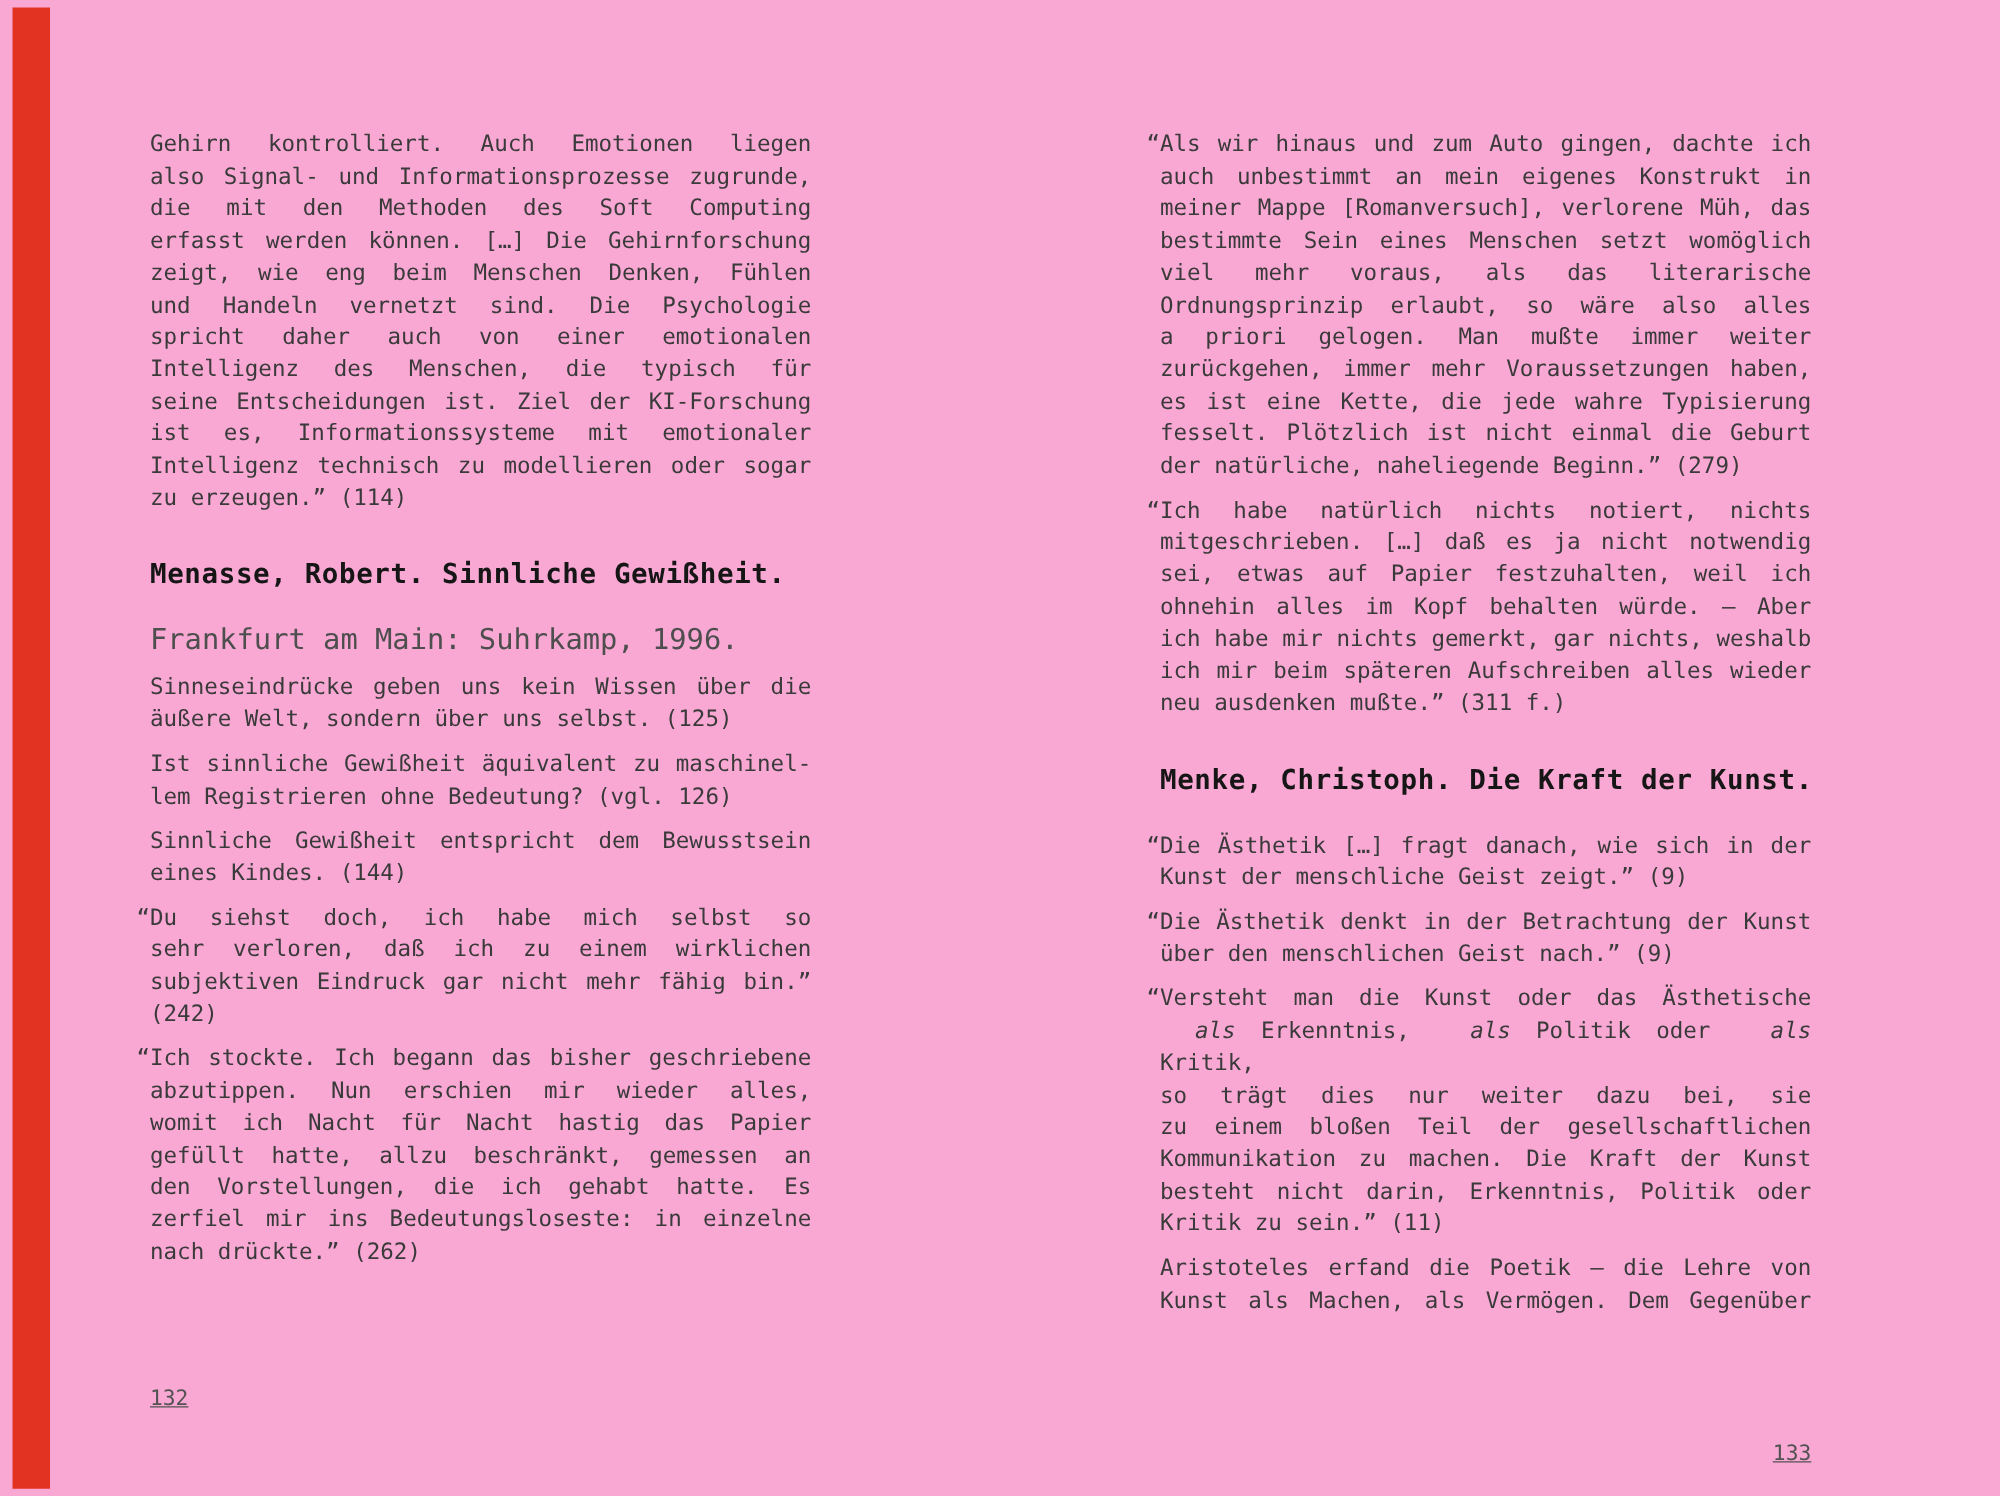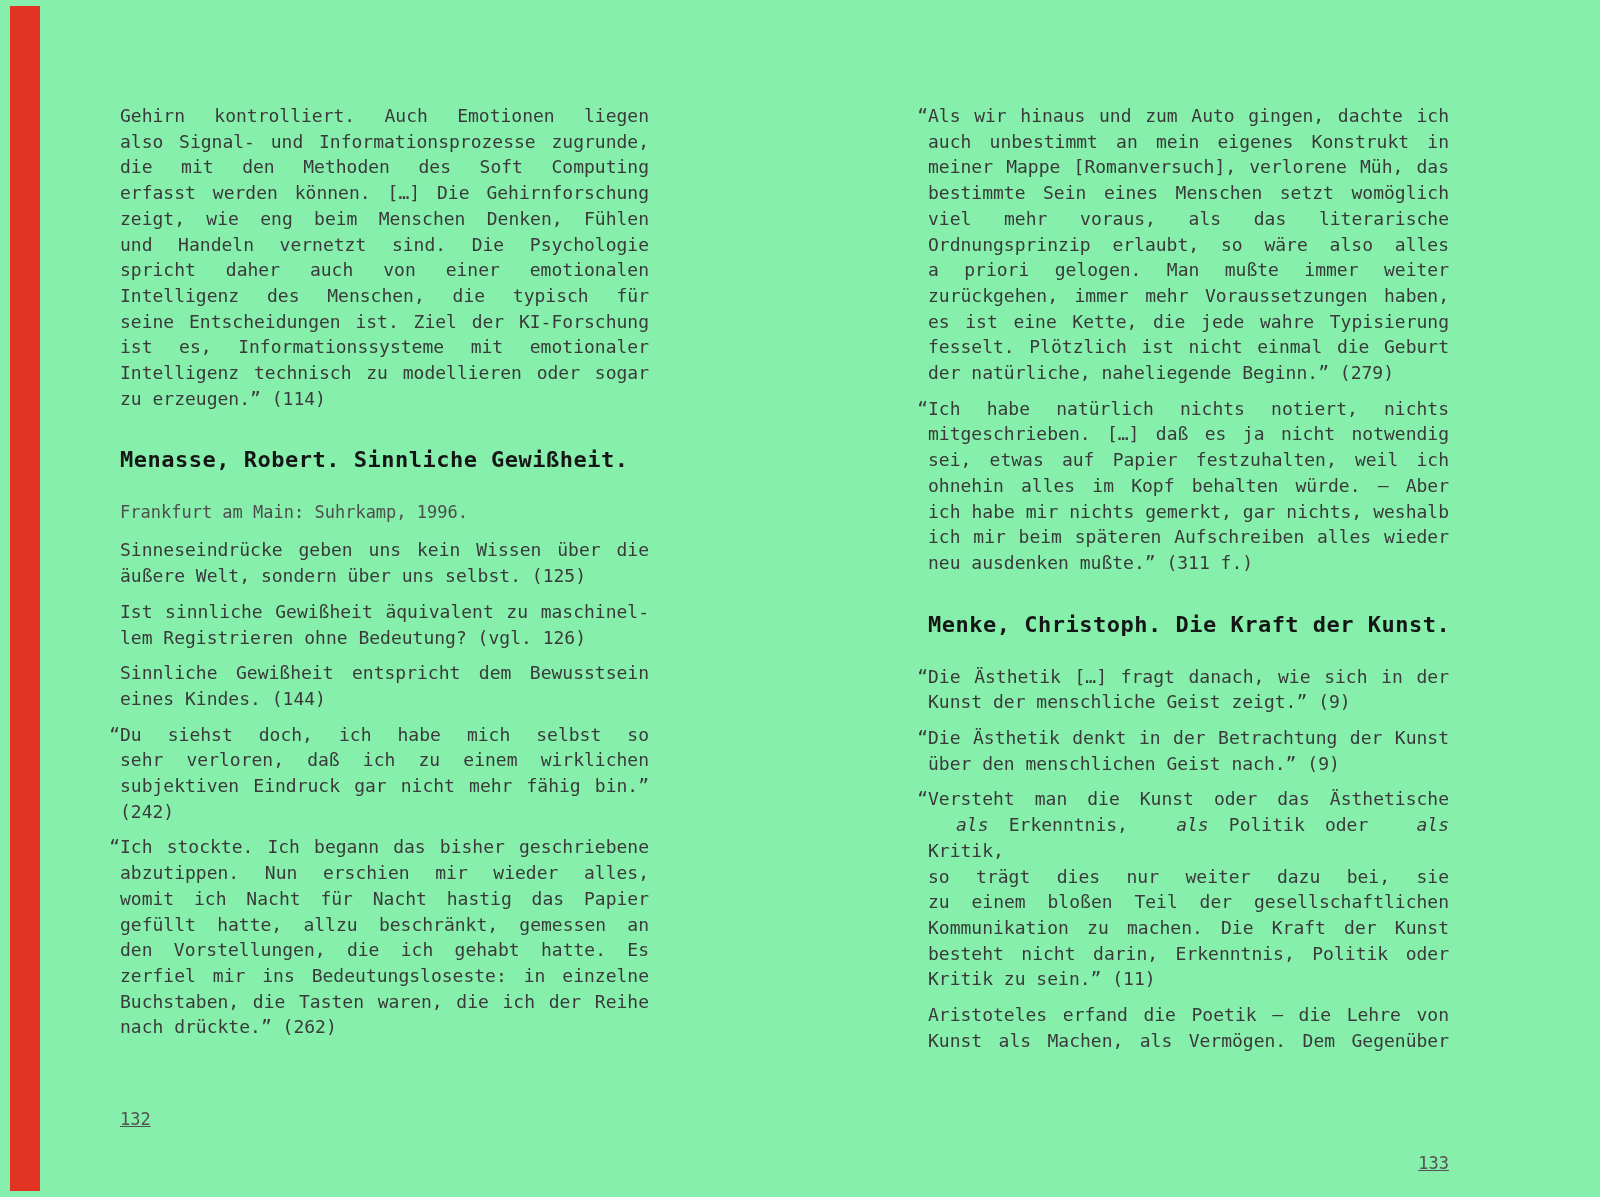--- a/index.html
+++ b/index.html
@@ -1,21 +1,21 @@
 <!DOCTYPE html>
 <html><head>
 <meta charset="utf-8">
 <style>
   * { margin: 0; padding: 0; box-sizing: border-box; }
   html, body { background: #ffffff; }
   #canvas {
     position: relative;
     width: 1600px;
     height: 1197px;
-    background: #86efac;
+    background: #f9a8d4;
     overflow: hidden;
     font-family: "DejaVu Sans Mono", "Liberation Mono", monospace;
     color: #3a3a3a;
   }
   #stripe {
     position: absolute;
     left: 10px;
     top: 6px;
     width: 30px;
     height: 1185px;
@@ -34,21 +34,21 @@
     margin: 36px 0 26px 0;
     font-weight: bold;
     font-size: 22px;
     line-height: 26px;
     color: #161616;
     letter-spacing: 0.5px;
     white-space: nowrap;
   }
   .block.meta {
     margin: 0 0 12px 0;
-    font-size: 17px;
+    font-size: 23px;
     line-height: 26px;
     color: #4e4e4e;
     white-space: nowrap;
   }
   .line {
     text-align: justify;
     text-align-last: justify;
   }
   .line.last { text-align-last: left; }
   .line.hang { text-indent: -1ch; }
@@ -107,21 +107,20 @@
         <div class="line">subjektiven Eindruck gar nicht mehr fähig bin.”</div>
         <div class="line last">(242)</div>
       </div>
       <div class="block paragraph">
         <div class="line hang">“Ich stockte. Ich begann das bisher geschriebene</div>
         <div class="line">abzutippen. Nun erschien mir wieder alles,</div>
         <div class="line">womit ich Nacht für Nacht hastig das Papier</div>
         <div class="line">gefüllt hatte, allzu beschränkt, gemessen an</div>
         <div class="line">den Vorstellungen, die ich gehabt hatte. Es</div>
         <div class="line">zerfiel mir ins Bedeutungsloseste: in einzelne</div>
-        <div class="line">Buchstaben, die Tasten waren, die ich der Reihe</div>
         <div class="line last">nach drückte.” (262)</div>
       </div>
     </div>
   <div id="col-right" class="column">
       <div class="block paragraph">
         <div class="line hang">“Als wir hinaus und zum Auto gingen, dachte ich</div>
         <div class="line">auch unbestimmt an mein eigenes Konstrukt in</div>
         <div class="line">meiner Mappe [Romanversuch], verlorene Müh, das</div>
         <div class="line">bestimmte Sein eines Menschen setzt womöglich</div>
         <div class="line">viel mehr voraus, als das literarische</div>

